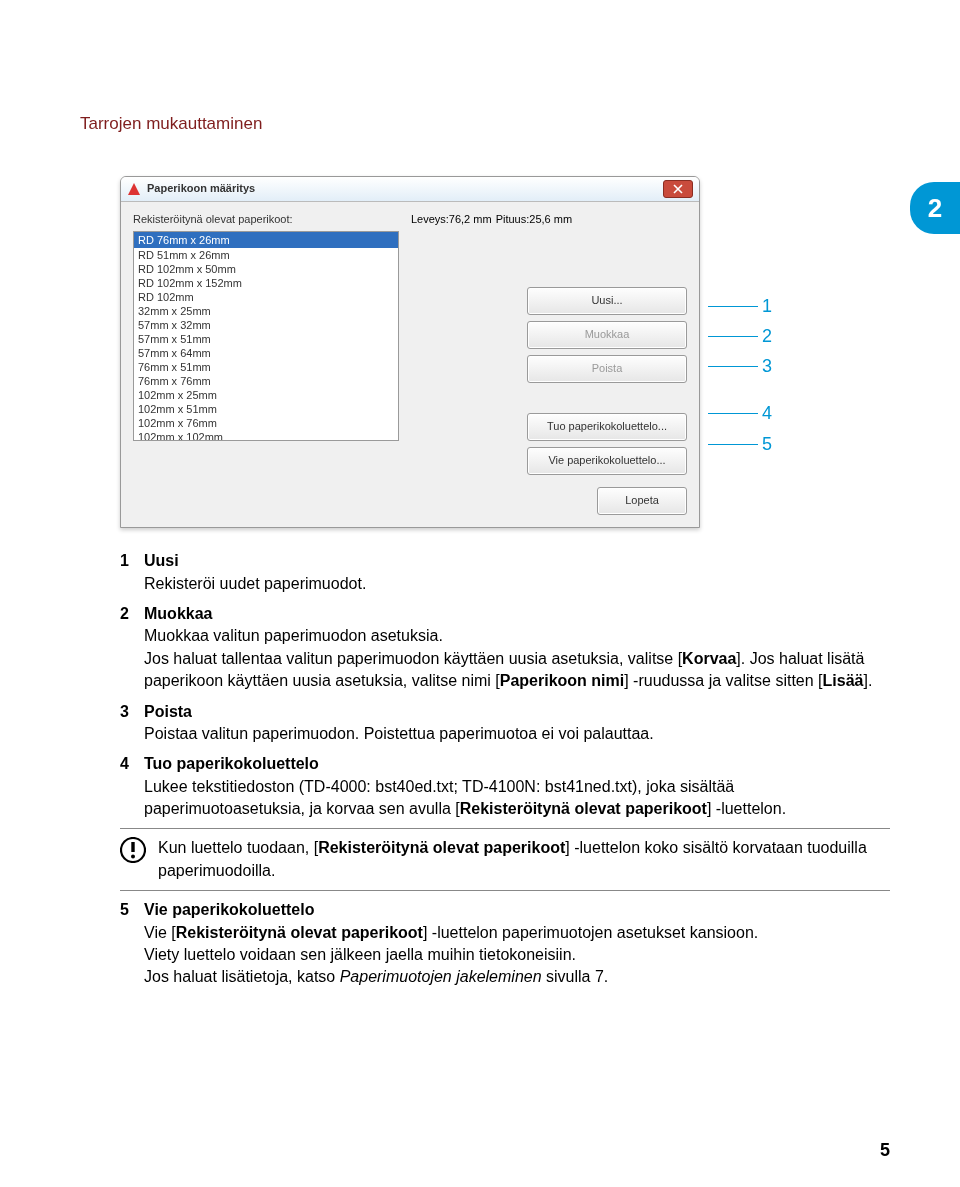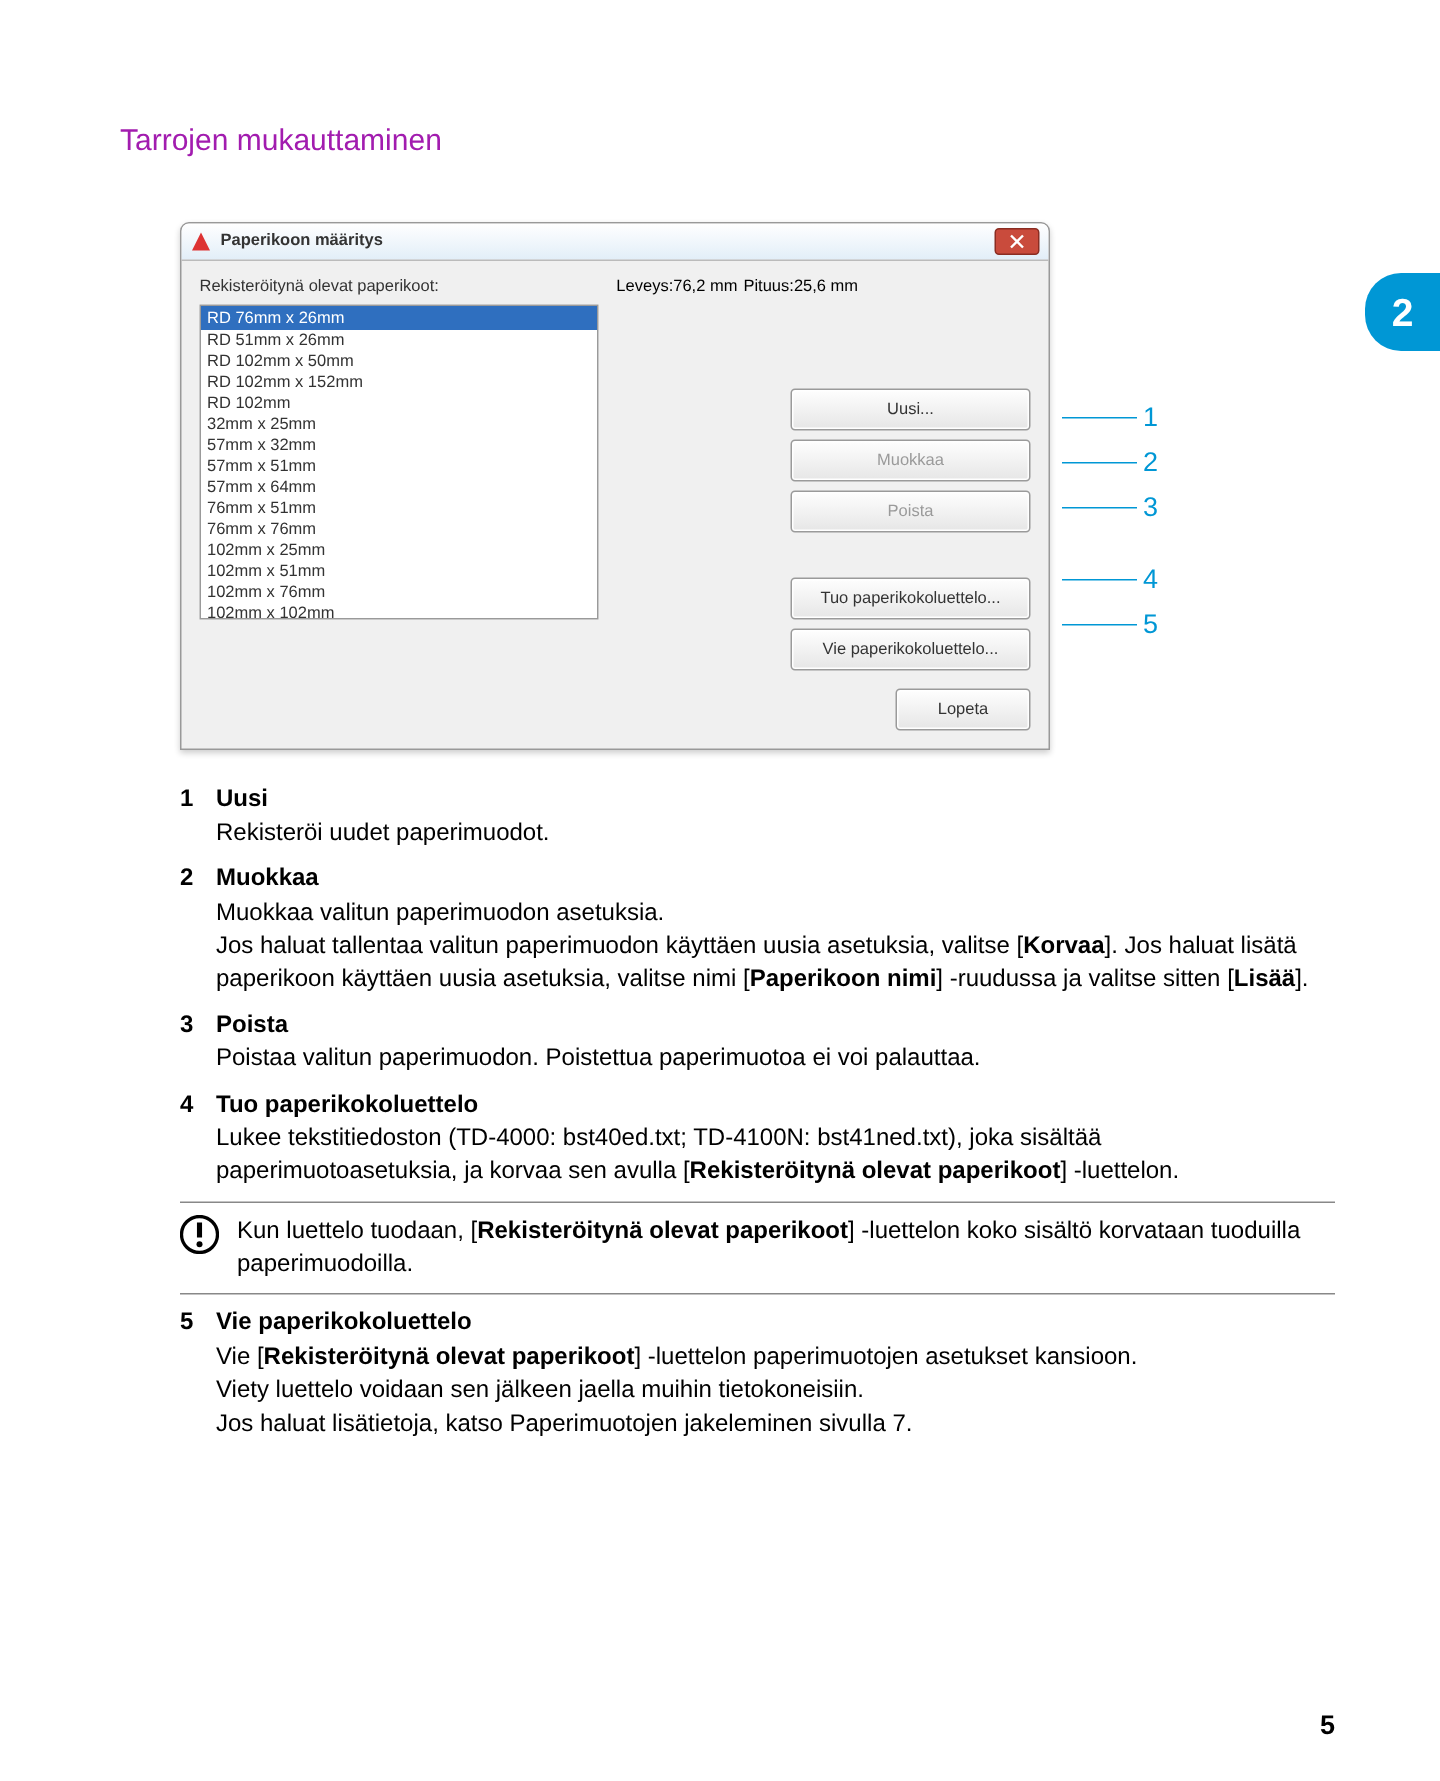--- a/index.html
+++ b/index.html
@@ -1,18 +1,18 @@
 <!DOCTYPE html>
 <html><head>
 <meta charset="utf-8">
 <style>
   * { box-sizing: border-box; margin: 0; padding: 0; }
   body { font-family: Arial, Helvetica, sans-serif; background: #fff; width: 960px; min-height: 1187px; position: relative; color: #000; font-size: 16px; line-height: 1.4; }
   .content { padding: 80px 70px 40px 80px; }
-  .header-text { color: #a21caf; font-size: 20px; margin-bottom: 40px; }
+  .header-text { color: #7f1d1d; font-size: 17px; margin-bottom: 40px; margin-top: 32px; }
   .intro { margin-left: 40px; margin-bottom: 12px; }
   .page-tab { position: absolute; right: 0; top: 182px; width: 50px; height: 52px; background: #0097d5; border-radius: 24px 0 0 24px; color: #fff; display: flex; align-items: center; justify-content: center; font-size: 26px; font-weight: bold; }
   .screenshot-area { margin-left: 40px; margin-top: 14px; margin-bottom: 22px; display: flex; align-items: flex-start; }
   .dialog { width: 580px; background: #f0f0f0; border: 1px solid #999; border-radius: 6px 6px 0 0; box-shadow: 0 2px 4px rgba(0,0,0,0.2); overflow: hidden; font-size: 11px; }
   .titlebar { background: linear-gradient(#fff,#e2eef8); display: flex; align-items: center; padding: 3px 6px; border-bottom: 1px solid #bbb; }
   .titlebar-icon { width: 14px; height: 14px; margin-right: 6px; display:inline-block; }
   .titlebar-icon svg { display:block; }
   .titlebar-title { flex: 1; font-weight: bold; color: #333; }
   .closebtn { width: 30px; height: 18px; background: #c94b3c; border: 1px solid #8a2d22; border-radius: 3px; color:#fff; display:flex; align-items:center; justify-content:center; font-size:10px; }
   .dialog-body { padding: 10px 12px 12px 12px; }
@@ -35,21 +35,21 @@
   .co-num { color:#0097d5; font-size:18px; margin-left:4px; }
   .defs { margin-left: 40px; }
   .def-item { margin-bottom: 8px; }
   .def-head { display:flex; gap: 8px; }
   .def-num { font-weight: bold; width: 16px; flex-shrink:0; }
   .def-title { font-weight: bold; }
   .def-body { margin-left: 24px; }
   .note-row { margin-left: 40px; display:flex; align-items:flex-start; gap: 12px; border-top:1px solid #888; border-bottom:1px solid #888; padding:8px 0; margin-top:4px; margin-bottom:8px; }
   .note-icon { width:26px; height:26px; flex-shrink:0; }
   .note-icon svg { display:block; }
-  .em { }
+  .em { font-style: italic; }
   .pgnum { position:absolute; bottom: 24px; right: 70px; font-weight:bold; font-size:18px; }
 </style>
 </head>
 <body>
 
 <div class="page-tab">
     <span>2</span>
   </div>
 
 <div class="content">

